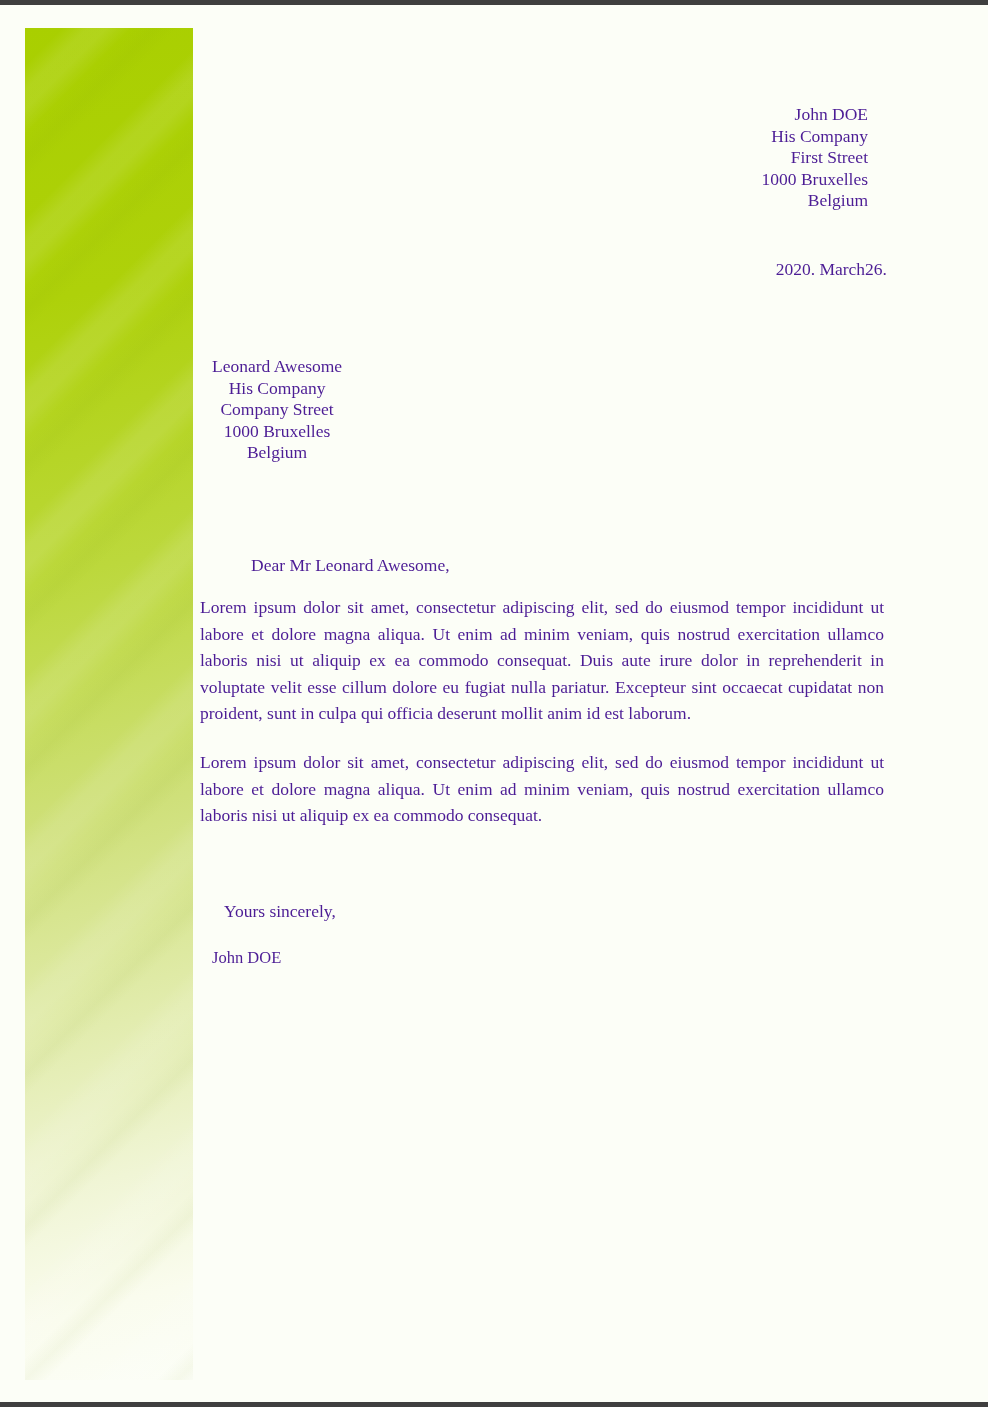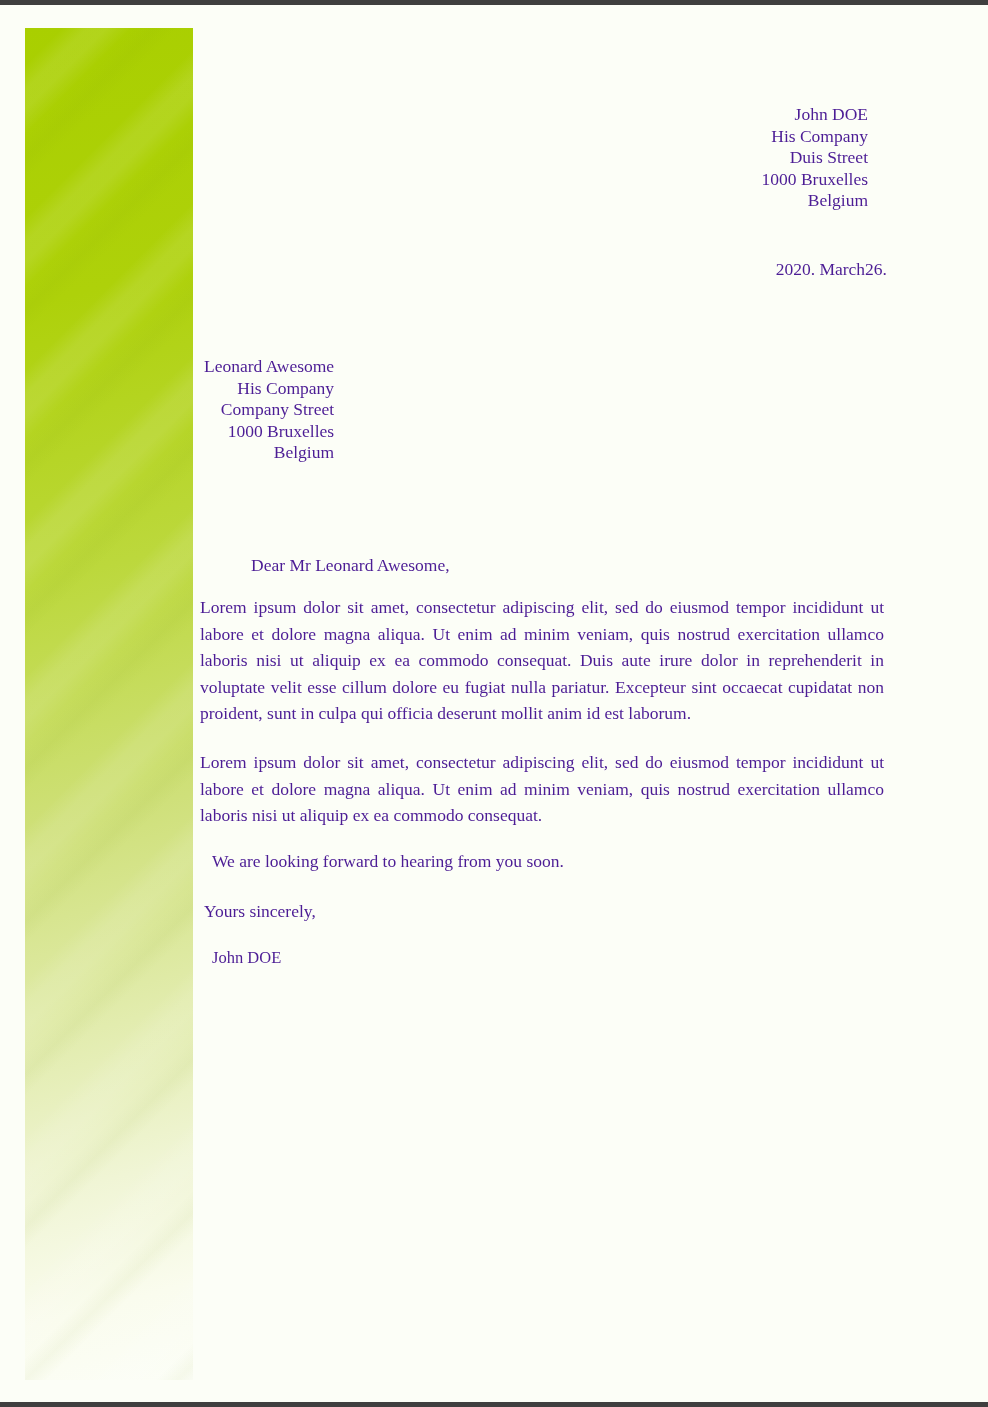--- a/index.html
+++ b/index.html
@@ -62,22 +62,22 @@
   }
   .date-line {
     position: absolute;
     top: 259px;
     right: 101px;
     text-align: right;
   }
   .recipient-block {
     position: absolute;
     top: 356px;
-    left: 204px;
-    text-align: right;
+    left: 212px;
+    text-align: center;
     line-height: 21.6px;
   }
   .salutation {
     position: absolute;
     top: 555px;
     left: 212px;
     margin-left: 39px;
   }
   .body-paragraph {
     position: absolute;
@@ -89,63 +89,62 @@
   .para-1 { top: 594px; }
   .para-2 { top: 749px; }
   .closing-line {
     position: absolute;
     top: 851px;
     left: 212px;
   }
   .valediction {
     position: absolute;
     top: 901px;
-    left: 204px;
+    left: 224px;
   }
   .signature {
     position: absolute;
     top: 948px;
     left: 212px;
     font-size: 16.5px;
   }
 </style>
 </head>
 <body>
 
 <div class="page">
 
   <div class="frame-bar top"></div>
 
   <div class="sidebar"></div>
 
   <div class="sender-block">
     <div>John DOE</div>
     <div>His Company</div>
-    <div>Duis Street</div>
+    <div>First Street</div>
     <div>1000 Bruxelles</div>
     <div>Belgium</div>
   </div>
 
   <div class="date-line">2020. March26.</div>
 
   <div class="recipient-block">
     <div>Leonard Awesome</div>
     <div>His Company</div>
     <div>Company Street</div>
     <div>1000 Bruxelles</div>
     <div>Belgium</div>
   </div>
 
   <div class="salutation">Dear Mr Leonard Awesome,</div>
 
   <div class="body-paragraph para-1">Lorem ipsum dolor sit amet, consectetur adipiscing elit, sed do eiusmod tempor incididunt ut labore et dolore magna aliqua. Ut enim ad minim veniam, quis nostrud exercitation ullamco laboris nisi ut aliquip ex ea commodo consequat. Duis aute irure dolor in reprehenderit in voluptate velit esse cillum dolore eu fugiat nulla pariatur. Excepteur sint occaecat cupidatat non proident, sunt in culpa qui officia deserunt mollit anim id est laborum.</div>
 
   <div class="body-paragraph para-2">Lorem ipsum dolor sit amet, consectetur adipiscing elit, sed do eiusmod tempor incididunt ut labore et dolore magna aliqua. Ut enim ad minim veniam, quis nostrud exercitation ullamco laboris nisi ut aliquip ex ea commodo consequat.</div>
 
-  <div class="closing-line">We are looking forward to hearing from you soon.</div>
 
   <div class="valediction">Yours sincerely,</div>
 
   <div class="signature">John DOE</div>
 
   <div class="frame-bar bottom"></div>
 
 </div>
 
 </body></html>

